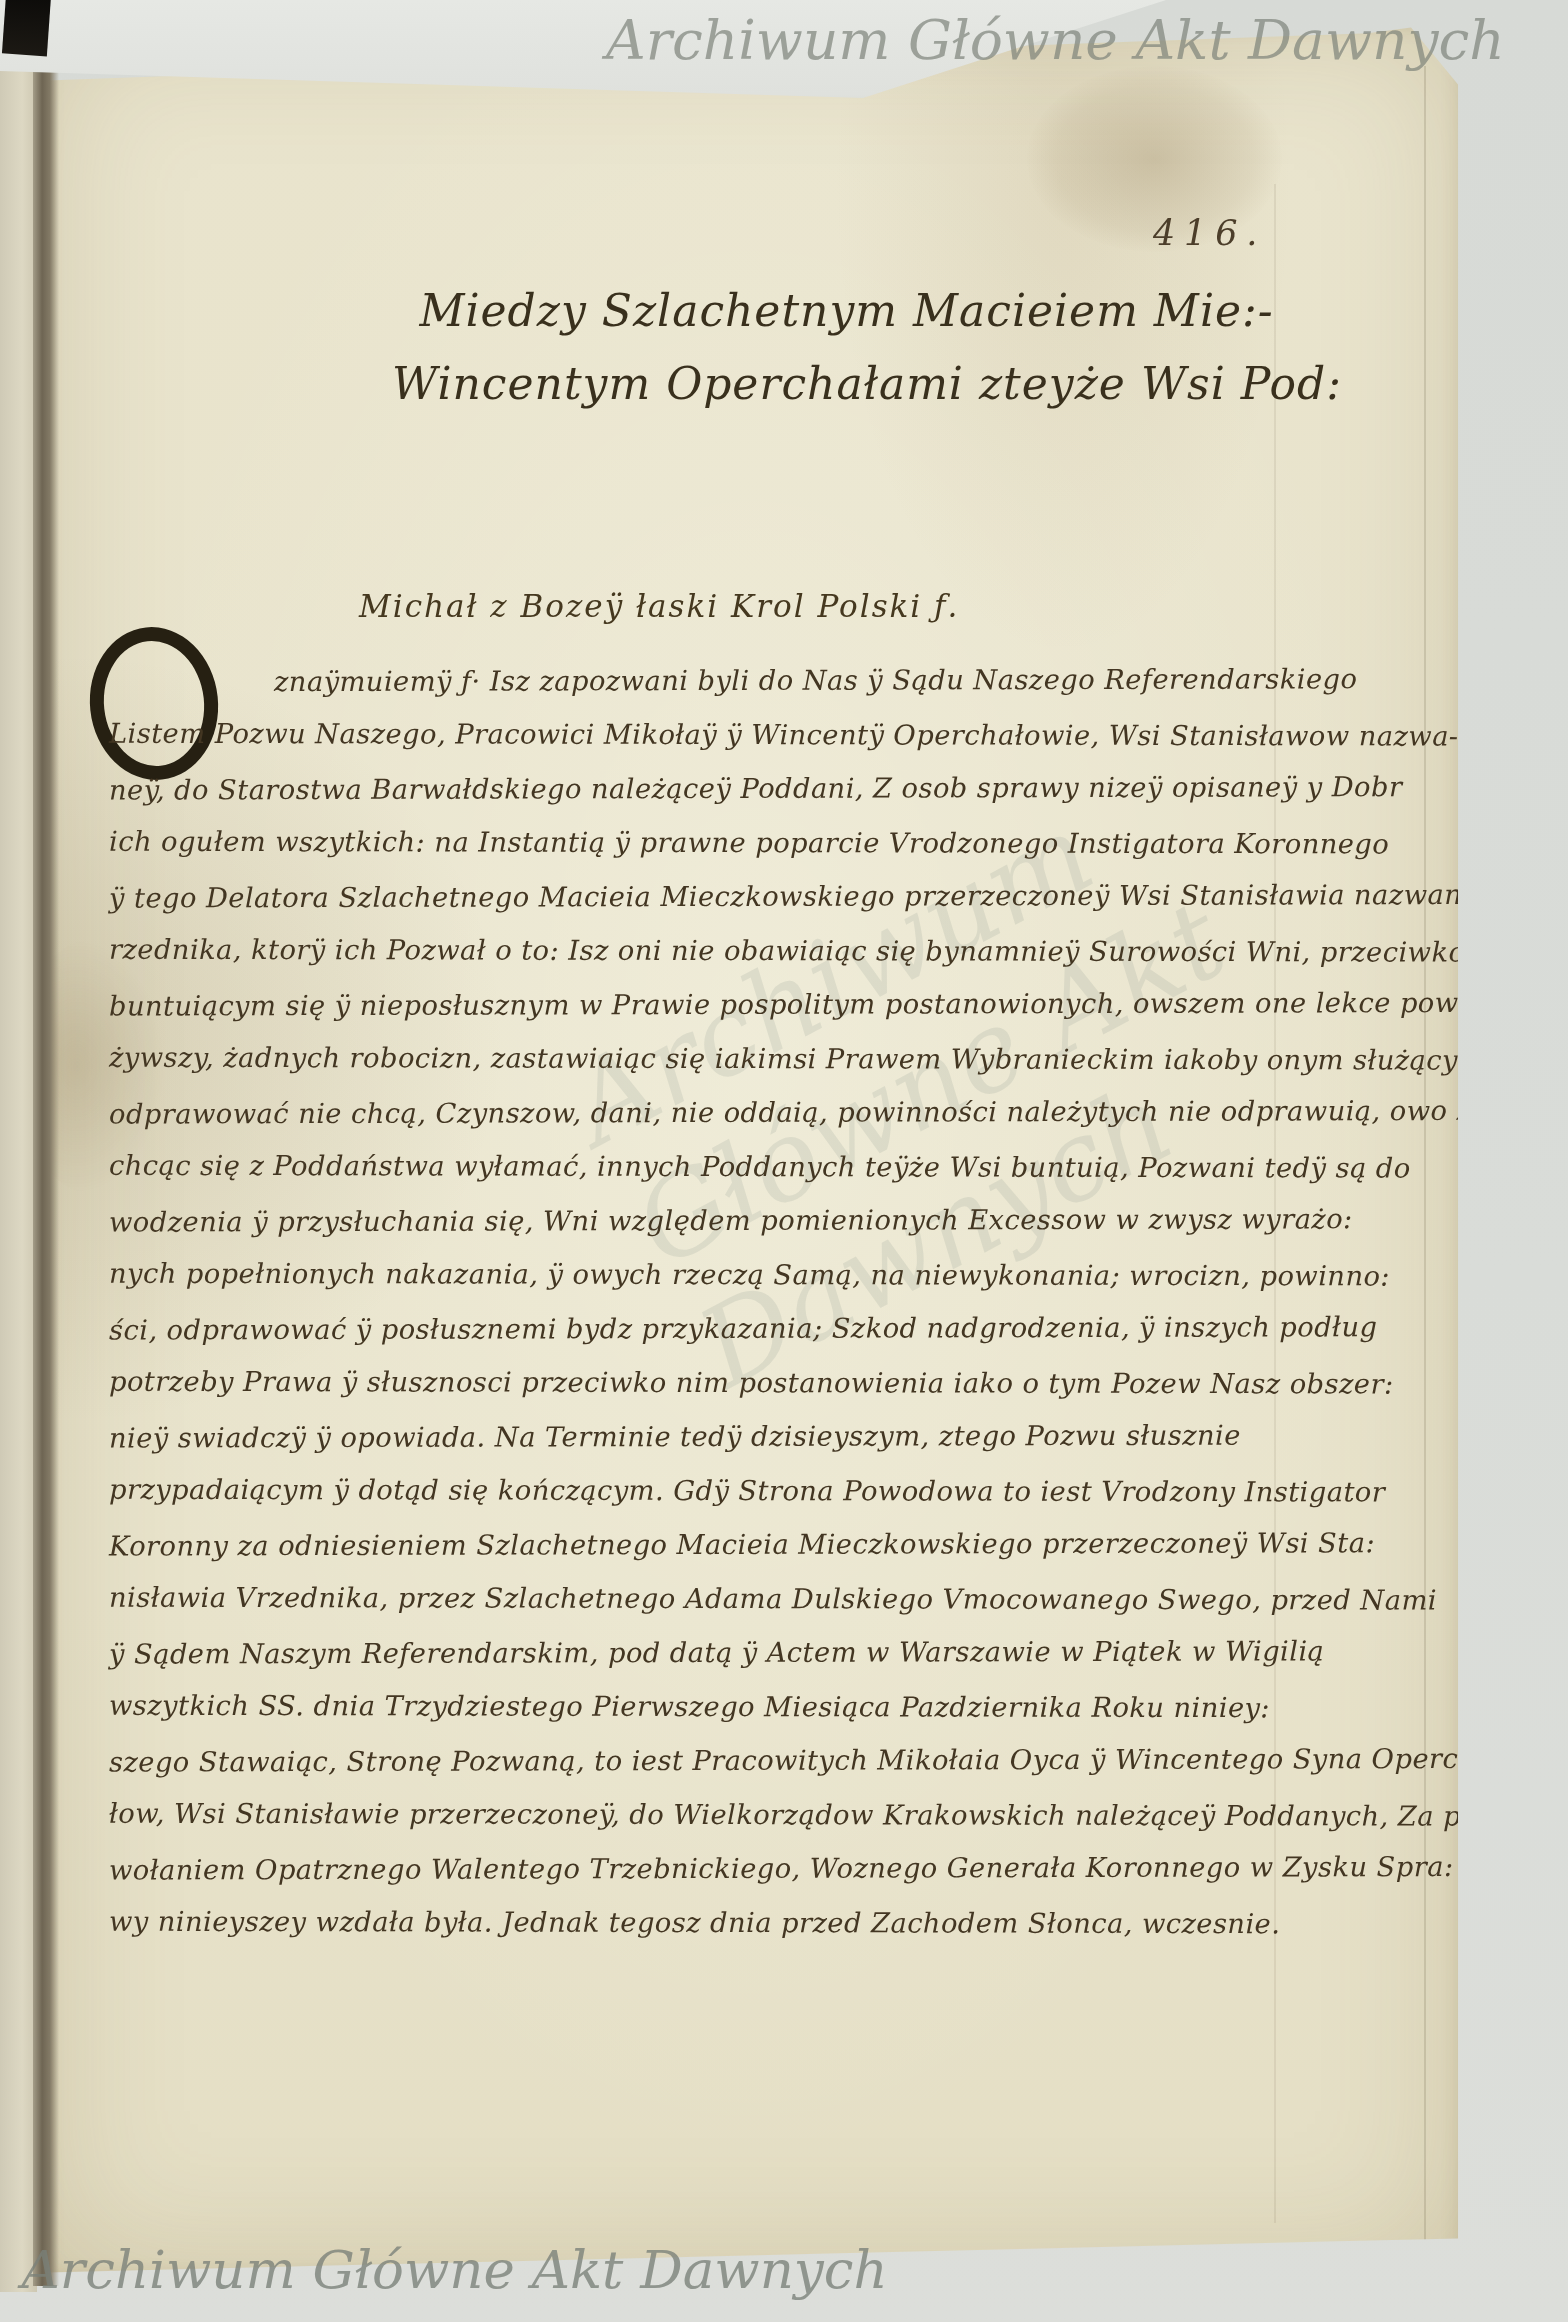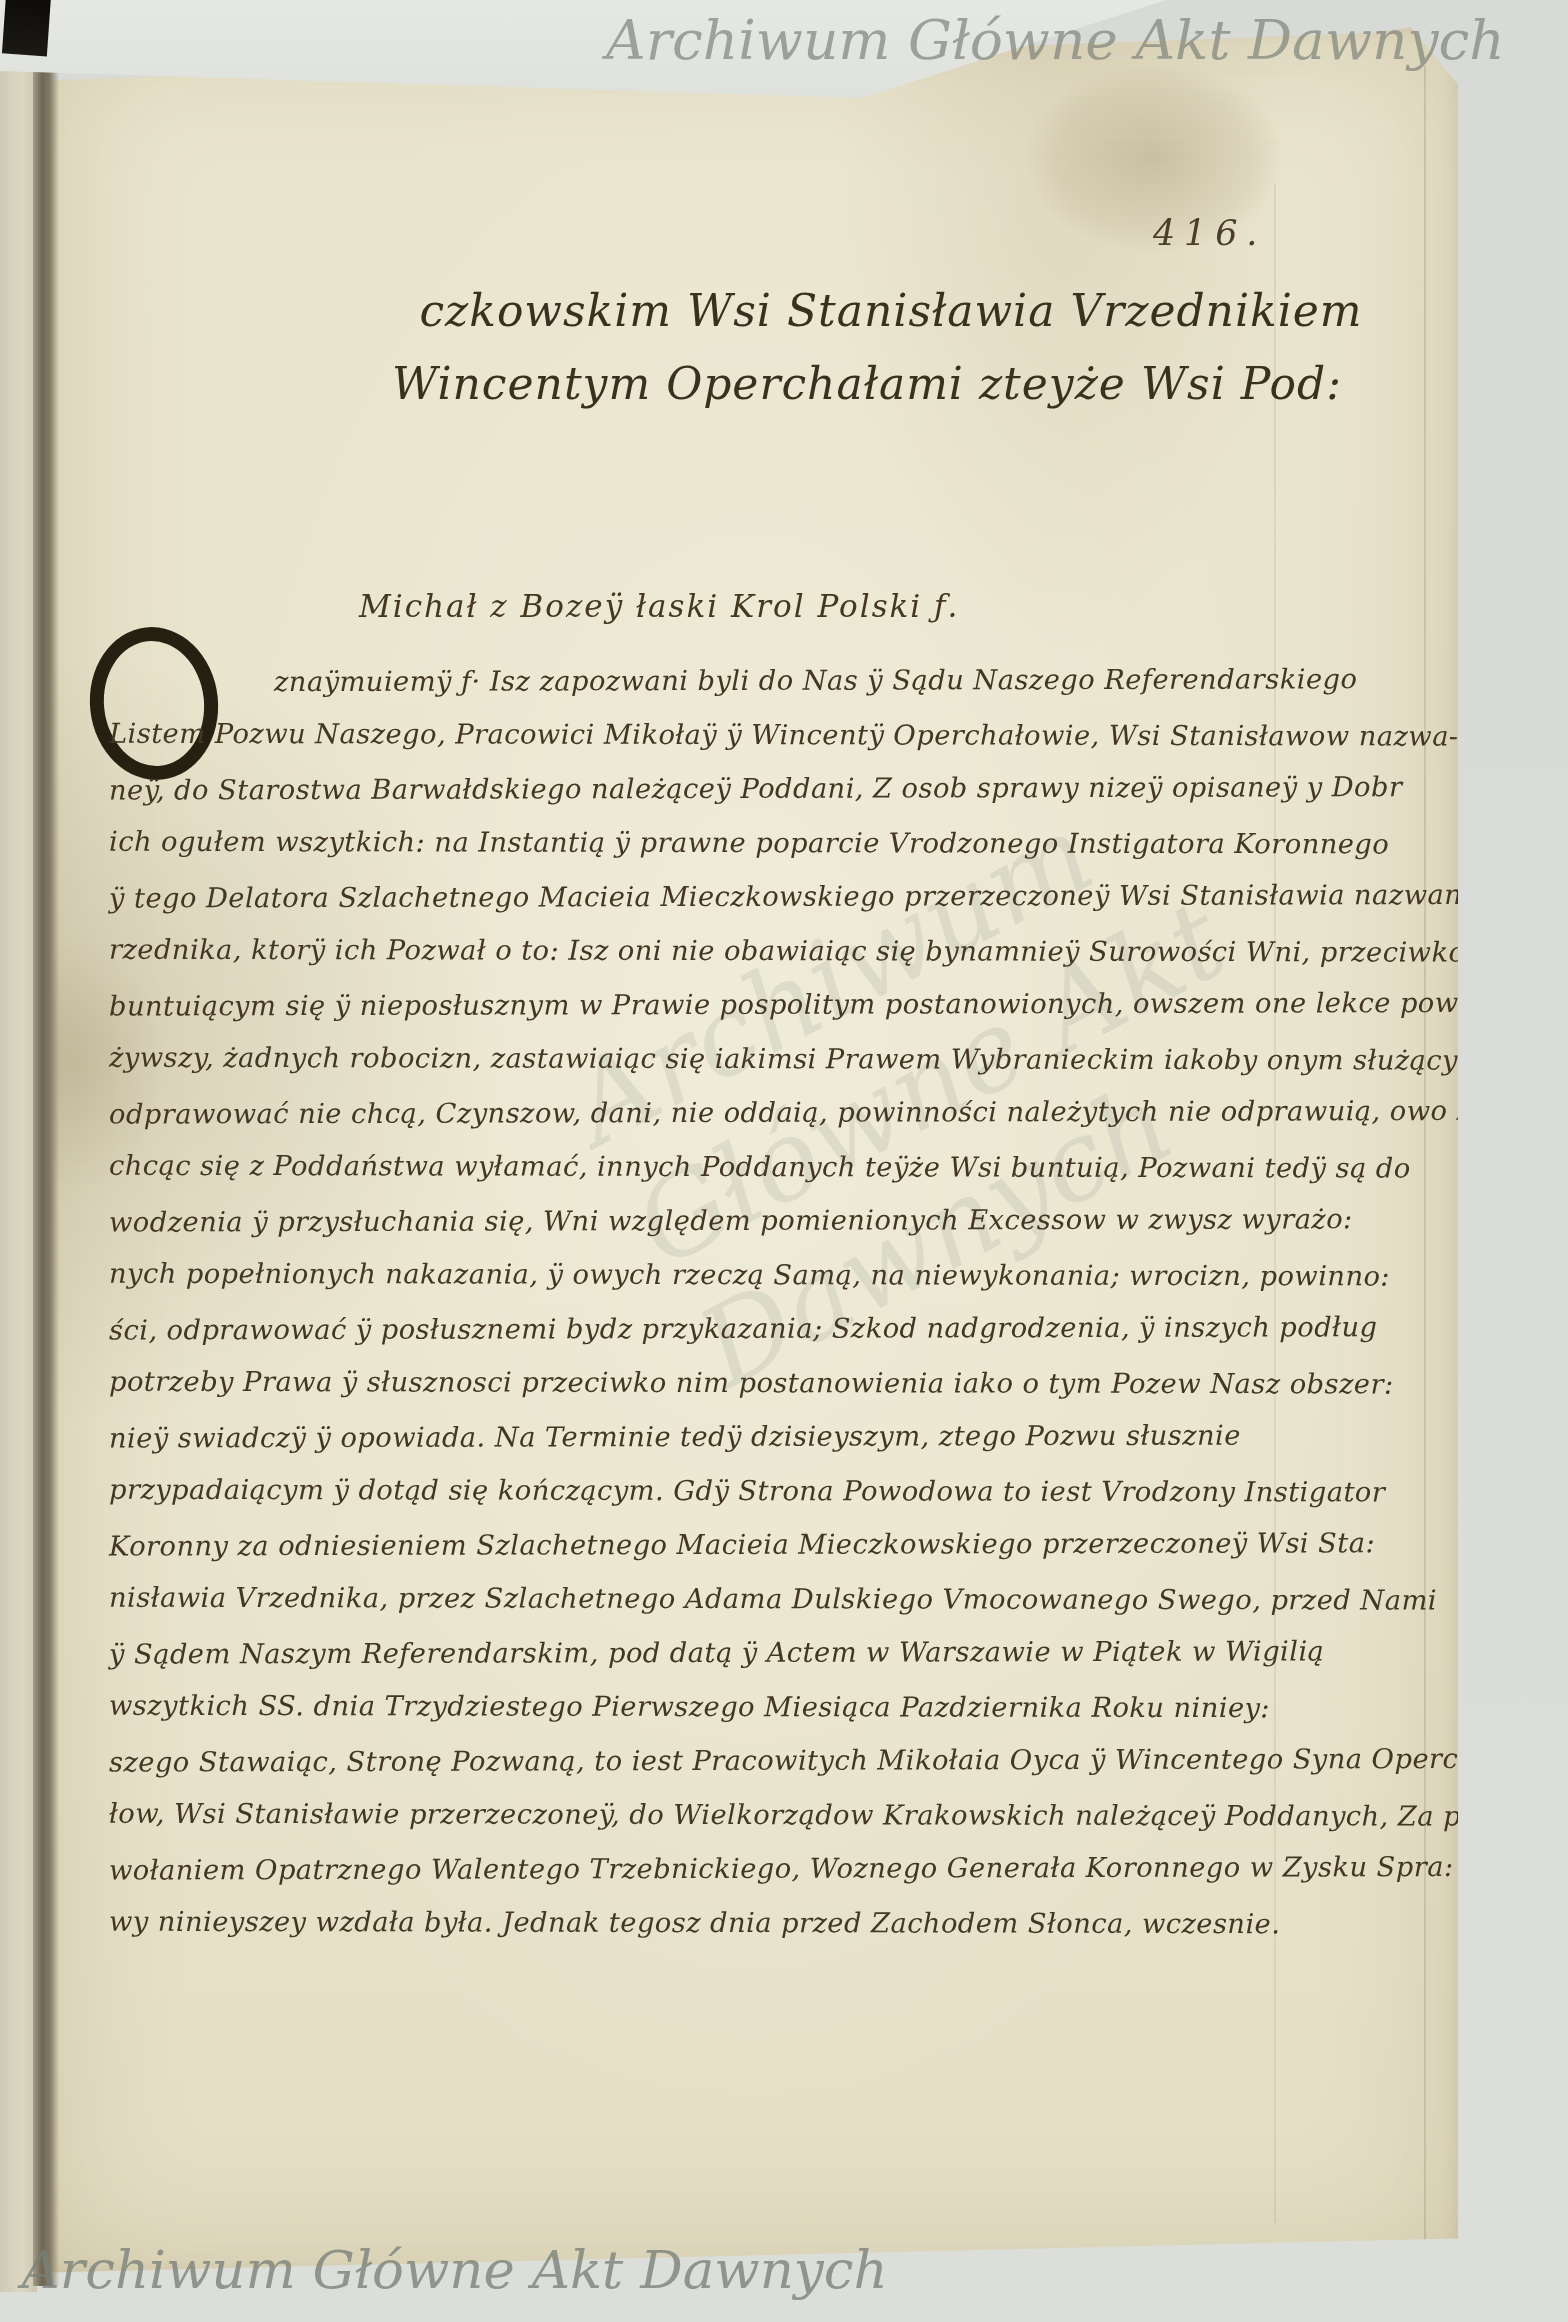--- a/index.html
+++ b/index.html
@@ -120,21 +120,21 @@
 <div class="page">
   <div class="crease-right"></div>
   <div class="margin-line"></div>
   <div class="stain-top"></div>
   <div class="stain-mid"></div>
   <div class="ghost-watermark">Archiwum Główne Akt Dawnych</div>
 
   <div class="page-number">416.</div>
 
   <div class="header-block">
-    <span class="hline">czkowskim Wsi Stanisławia Vrzednikiem</span>
+    <span class="hline">Miedzy Szlachetnym Macieiem Mie:-</span>
     <span class="hline">Wincentym Operchałami zteyże Wsi Pod:</span>
   </div>
 
   <div class="royal-line">Michał z Bozeÿ łaski Krol Polski ƒ.</div>
 
   <div class="drop-cap"></div>
 
   <div class="body-block">
     <span class="bline">znaÿmuiemÿ ƒ· Isz zapozwani byli do Nas ÿ Sądu Naszego Referendarskiego</span>
     <span class="bline">Listem Pozwu Naszego, Pracowici Mikołaÿ ÿ Wincentÿ Operchałowie, Wsi Stanisławow nazwa-</span>

